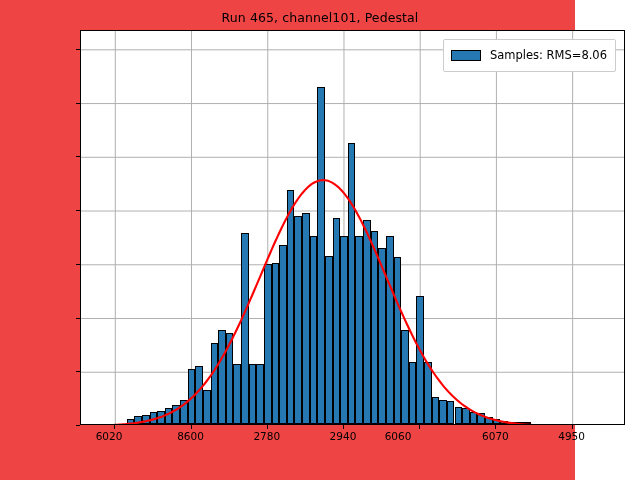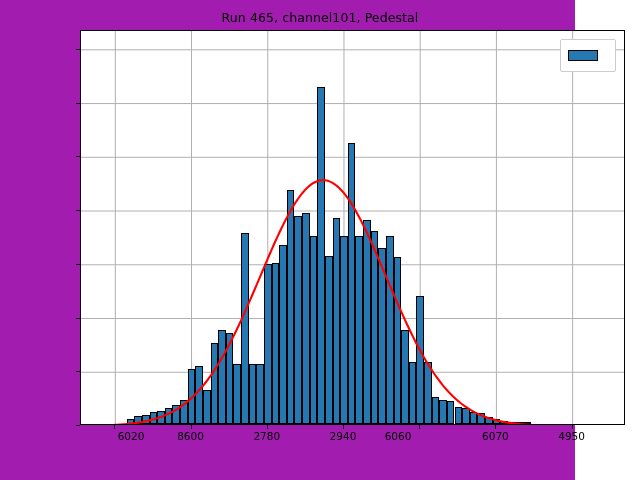--- a/index.html
+++ b/index.html
@@ -10,21 +10,21 @@
   body {
     width: 640px;
     height: 480px;
     font-family: "DejaVu Sans", sans-serif;
     overflow: hidden;
   }
   #figure {
     position: relative;
     width: 575px;
     height: 480px;
-    background: #a21caf;
+    background: #ef4444;
     text-decoration: underline;
   }
   #chart-title {
     position: absolute;
     left: 0;
     top: 10px;
     width: 640px;
     text-align: center;
     font-size: 12.5px;
     color: #000000;
@@ -135,21 +135,21 @@
       <div class="ytick-mark" style="top:425.00px;"></div>
       <div class="ytick-mark" style="top:371.26px;"></div>
       <div class="ytick-mark" style="top:317.52px;"></div>
       <div class="ytick-mark" style="top:263.78px;"></div>
       <div class="ytick-mark" style="top:210.03px;"></div>
       <div class="ytick-mark" style="top:156.29px;"></div>
       <div class="ytick-mark" style="top:102.55px;"></div>
       <div class="ytick-mark" style="top:48.81px;"></div>
     </div>
   <div id="xticks-host">
-      <div class="xtick-label" style="left:131px;">6020</div>
+      <div class="xtick-label" style="left:109px;">6020</div>
       <div class="xtick-mark" style="left:114.30px;"></div>
       <div class="xtick-label" style="left:190.52px;">8600</div>
       <div class="xtick-mark" style="left:190.52px;"></div>
       <div class="xtick-label" style="left:266.75px;">2780</div>
       <div class="xtick-mark" style="left:266.75px;"></div>
       <div class="xtick-label" style="left:342.97px;">2940</div>
       <div class="xtick-mark" style="left:342.97px;"></div>
       <div class="xtick-label" style="left:398px;">6060</div>
       <div class="xtick-mark" style="left:419.20px;"></div>
       <div class="xtick-label" style="left:495.42px;">6070</div>
@@ -231,17 +231,18 @@
         <div class="bar" style="left:434.48px;width:7.62px;height:1.34px;"></div>
         <div class="bar" style="left:442.10px;width:7.62px;height:1.00px;"></div>
       </div>
     <svg id="curve-layer">
         <polyline points="0.00,394.84 1.91,394.82 3.81,394.80 5.72,394.78 7.62,394.75 9.53,394.72 11.43,394.69 13.34,394.65 15.24,394.61 17.15,394.57 19.06,394.52 20.96,394.47 22.87,394.41 24.77,394.34 26.68,394.27 28.58,394.19 30.49,394.11 32.40,394.01 34.30,393.91 36.21,393.80 38.11,393.67 40.02,393.54 41.92,393.39 43.83,393.23 45.73,393.05 47.64,392.86 49.55,392.66 51.45,392.43 53.36,392.19 55.26,391.92 57.17,391.64 59.07,391.33 60.98,390.99 62.88,390.63 64.79,390.24 66.70,389.82 68.60,389.37 70.51,388.89 72.41,388.37 74.32,387.81 76.22,387.22 78.13,386.58 80.03,385.90 81.94,385.17 83.85,384.39 85.75,383.56 87.66,382.68 89.56,381.74 91.47,380.74 93.37,379.68 95.28,378.56 97.19,377.37 99.09,376.12 101.00,374.79 102.90,373.39 104.81,371.91 106.71,370.36 108.62,368.72 110.52,367.00 112.43,365.20 114.34,363.30 116.24,361.32 118.15,359.25 120.05,357.08 121.96,354.82 123.86,352.47 125.77,350.01 127.67,347.46 129.58,344.81 131.49,342.06 133.39,339.21 135.30,336.26 137.20,333.21 139.11,330.06 141.01,326.81 142.92,323.46 144.83,320.02 146.73,316.49 148.64,312.86 150.54,309.15 152.45,305.34 154.35,301.46 156.26,297.49 158.16,293.45 160.07,289.34 161.98,285.17 163.88,280.93 165.79,276.63 167.69,272.29 169.60,267.90 171.50,263.48 173.41,259.02 175.31,254.54 177.22,250.05 179.13,245.55 181.03,241.05 182.94,236.56 184.84,232.09 186.75,227.64 188.65,223.23 190.56,218.86 192.47,214.55 194.37,210.29 196.28,206.11 198.18,202.02 200.09,198.01 201.99,194.10 203.90,190.30 205.80,186.62 207.71,183.07 209.62,179.65 211.52,176.38 213.43,173.26 215.33,170.30 217.24,167.50 219.14,164.89 221.05,162.45 222.95,160.20 224.86,158.15 226.77,156.30 228.67,154.65 230.58,153.21 232.48,151.98 234.39,150.97 236.29,150.18 238.20,149.61 240.10,149.26 242.01,149.13 243.92,149.23 245.82,149.56 247.73,150.10 249.63,150.87 251.54,151.86 253.44,153.06 255.35,154.48 257.26,156.10 259.16,157.93 261.07,159.96 262.97,162.19 264.88,164.60 266.78,167.20 268.69,169.98 270.59,172.92 272.50,176.02 274.41,179.28 276.31,182.68 278.22,186.22 280.12,189.88 282.03,193.67 283.93,197.57 285.84,201.56 287.74,205.65 289.65,209.82 291.56,214.07 293.46,218.37 295.37,222.74 297.27,227.14 299.18,231.59 301.08,236.06 302.99,240.55 304.90,245.05 306.80,249.55 308.71,254.04 310.61,258.52 312.52,262.98 314.42,267.41 316.33,271.80 318.23,276.15 320.14,280.45 322.05,284.69 323.95,288.88 325.86,293.00 327.76,297.05 329.67,301.02 331.57,304.91 333.48,308.72 335.38,312.45 337.29,316.09 339.20,319.63 341.10,323.08 343.01,326.44 344.91,329.70 346.82,332.86 348.72,335.92 350.63,338.88 352.53,341.74 354.44,344.51 356.35,347.17 358.25,349.73 360.16,352.20 362.06,354.56 363.97,356.83 365.87,359.01 367.78,361.09 369.69,363.09 371.59,364.99 373.50,366.80 375.40,368.53 377.31,370.18 379.21,371.74 381.12,373.23 383.02,374.64 384.93,375.97 386.84,377.24 388.74,378.43 390.65,379.56 392.55,380.63 394.46,381.63 396.36,382.57 398.27,383.46 400.17,384.30 402.08,385.08 403.99,385.82 405.89,386.50 407.80,387.15 409.70,387.75 411.61,388.31 413.51,388.83 415.42,389.32 417.33,389.78 419.23,390.20 421.14,390.59 423.04,390.95 424.95,391.29 426.85,391.60 428.76,391.89 430.66,392.16 432.57,392.40 434.48,392.63 436.38,392.84 438.29,393.03 440.19,393.21 442.10,393.37 444.00,393.52 445.91,393.66 447.81,393.78 449.72,393.90 451.63,394.00 453.53,394.10 455.44,394.18 457.34,394.26 459.25,394.34 461.15,394.40 463.06,394.46 464.97,394.52 466.87,394.57 468.78,394.61 470.68,394.65 472.59,394.69 474.49,394.72 476.40,394.75 478.30,394.78 480.21,394.80 482.12,394.82 484.02,394.84 485.93,394.86 487.83,394.87 489.74,394.89 491.64,394.90 493.55,394.91 495.45,394.92 497.36,394.93 499.27,394.94 501.17,394.95 503.08,394.95 504.98,394.96 506.89,394.96 508.79,394.97 510.70,394.97 512.60,394.97 514.51,394.98 516.42,394.98 518.32,394.98 520.23,394.98 522.13,394.99 524.04,394.99 525.94,394.99 527.85,394.99 529.76,394.99 531.66,394.99 533.57,394.99 535.47,394.99 537.38,395.00 539.28,395.00 541.19,395.00 543.09,395.00 545.00,395.00" fill="none" stroke="#ff0000" stroke-width="2.1" stroke-linejoin="round"></polyline>
       </svg>
 
     <div id="legend">
       <div class="legend-row">
         <span class="legend-swatch-patch"></span>
+        <span class="legend-text">Samples: RMS=8.06</span>
       </div>
     </div>
   </div>
 
 </div>
 
 </body></html>

